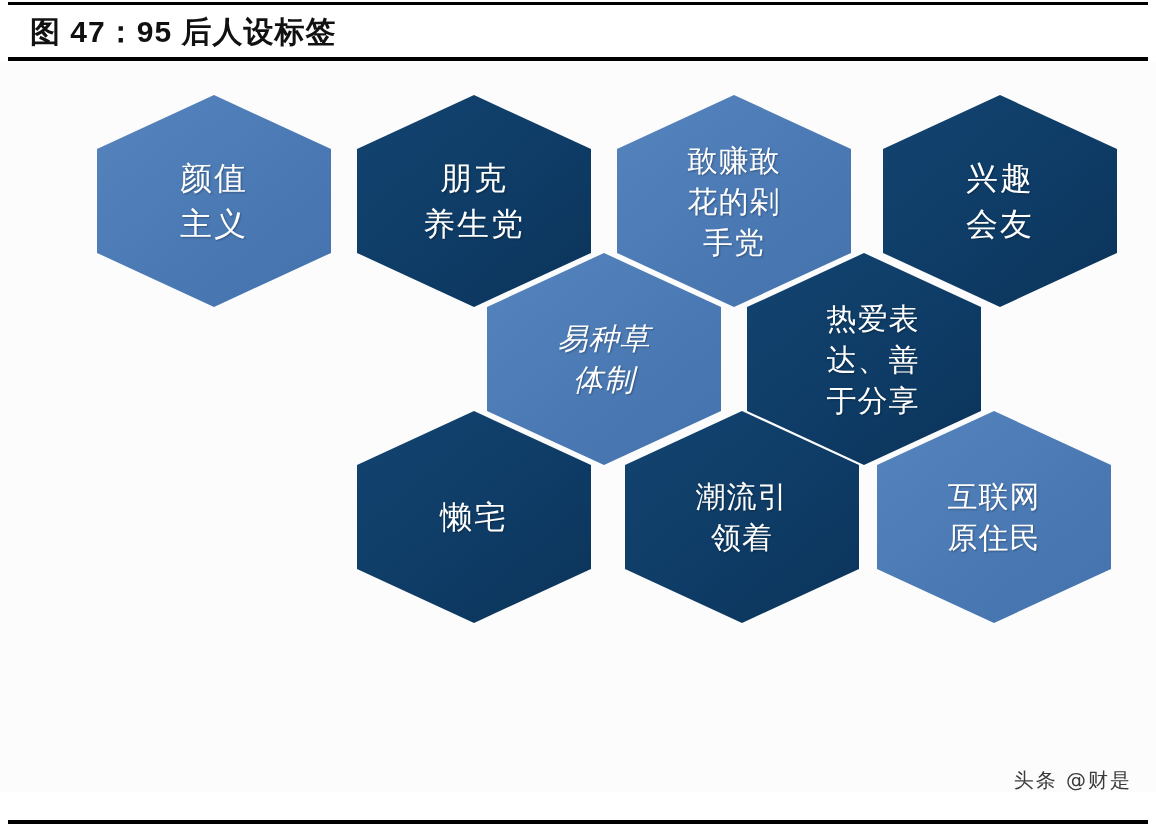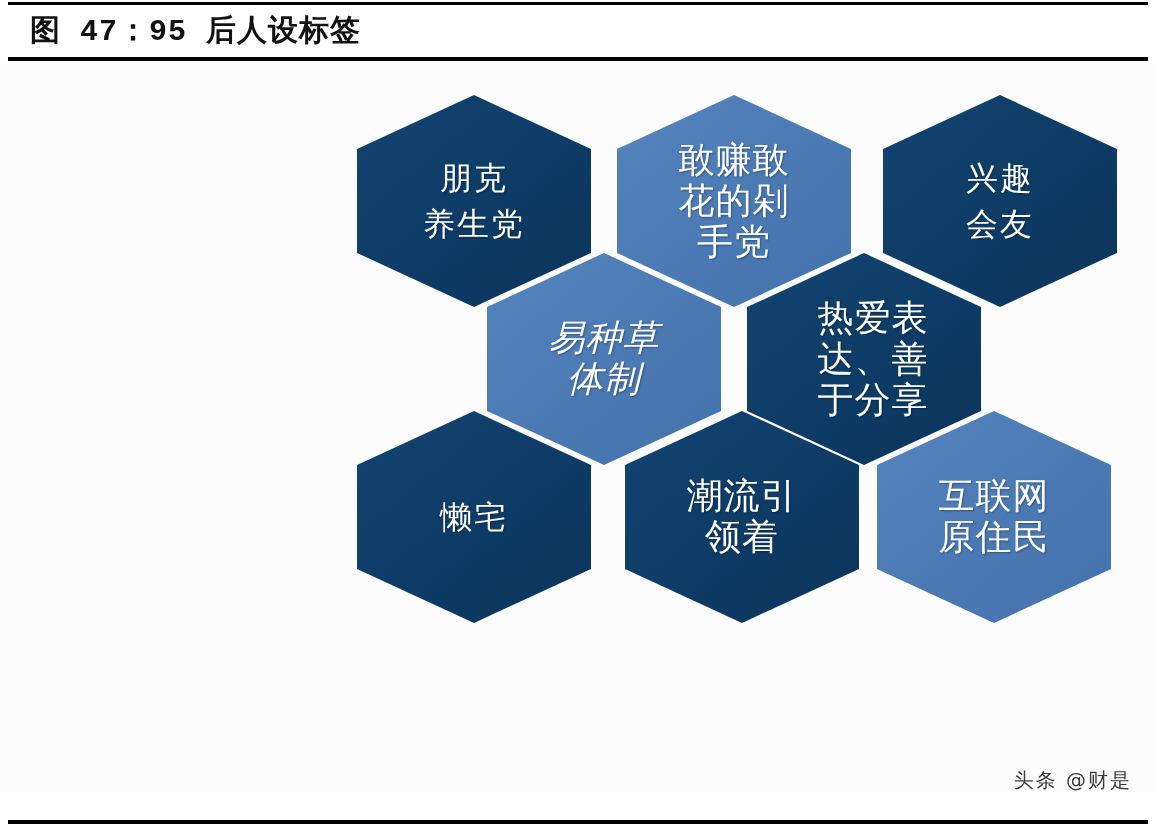--- a/index.html
+++ b/index.html
@@ -37,21 +37,21 @@
     left: 8px;
     top: 57px;
     width: 1140px;
     height: 4px;
     background: #000000;
   }
   .figure-title {
     position: absolute;
     left: 30px;
     top: 10px;
-    font-family: Liberation Mono, monospace;
+    font-family: Liberation Sans, sans-serif;
     font-weight: bold;
     font-size: 30px;
     line-height: 44px;
     letter-spacing: 1px;
     color: #111111;
     white-space: nowrap;
   }
 
   
   .hex-canvas {
@@ -82,21 +82,21 @@
     color: #ffffff;
     font-size: 32px;
     line-height: 46px;
     text-align: center;
     letter-spacing: 2px;
     font-weight: 400;
     text-shadow: 1px 1px 2px rgba(0,0,0,0.30);
     white-space: pre-line;
     padding: 0 18px;
   }
-  .hex-label.tight { font-size: 36px; line-height: 41px; letter-spacing: 1px; }
+  .hex-label.tight { font-size: 30px; line-height: 41px; letter-spacing: 1px; }
 
   
   .watermark {
     position: absolute;
     right: 24px;
     bottom: 36px;
     font-family: "DejaVu Sans", "Liberation Sans", sans-serif;
     font-size: 20px;
     font-weight: normal;
     letter-spacing: 2px;
@@ -117,20 +117,24 @@
 <body>
 
 <div class="figure-header">
   <div class="rule-top"></div>
   <div class="figure-title">图 47：95 后人设标签</div>
   <div class="rule-under-title"></div>
 </div>
 
 <div class="hex-canvas">
 
+  <div class="hex light" style="left:97px; top:33px;">
+    <div class="hex-label">颜值
+主义</div>
+  </div>
   <div class="hex dark" style="left:357px; top:33px;">
     <div class="hex-label">朋克
 养生党</div>
   </div>
   <div class="hex light" style="left:617px; top:33px;">
     <div class="hex-label tight">敢赚敢
 花的剁
 手党</div>
   </div>
   <div class="hex dark" style="left:877px; top:33px;margin-left:6px;">

